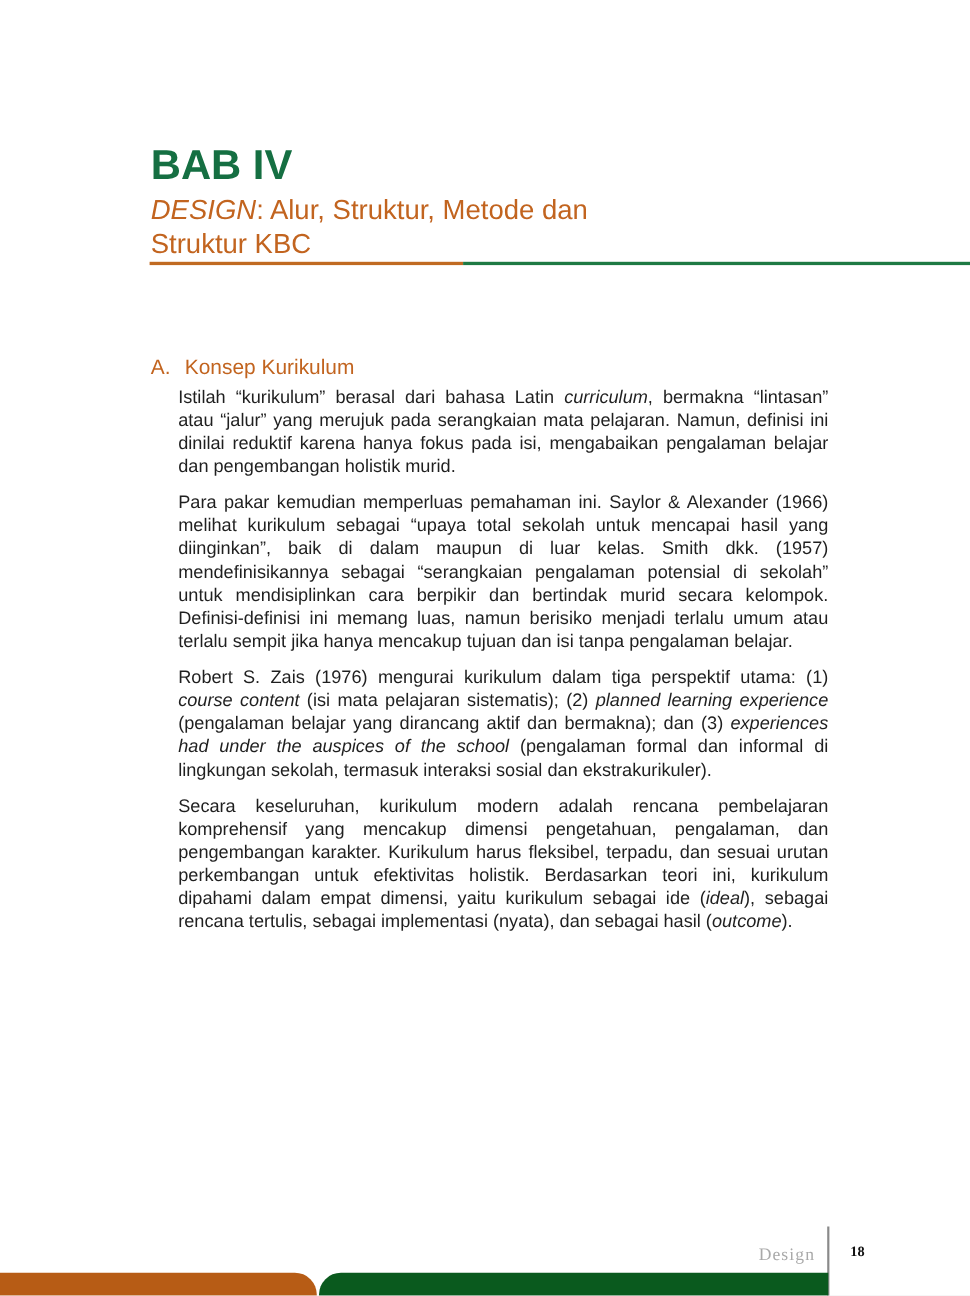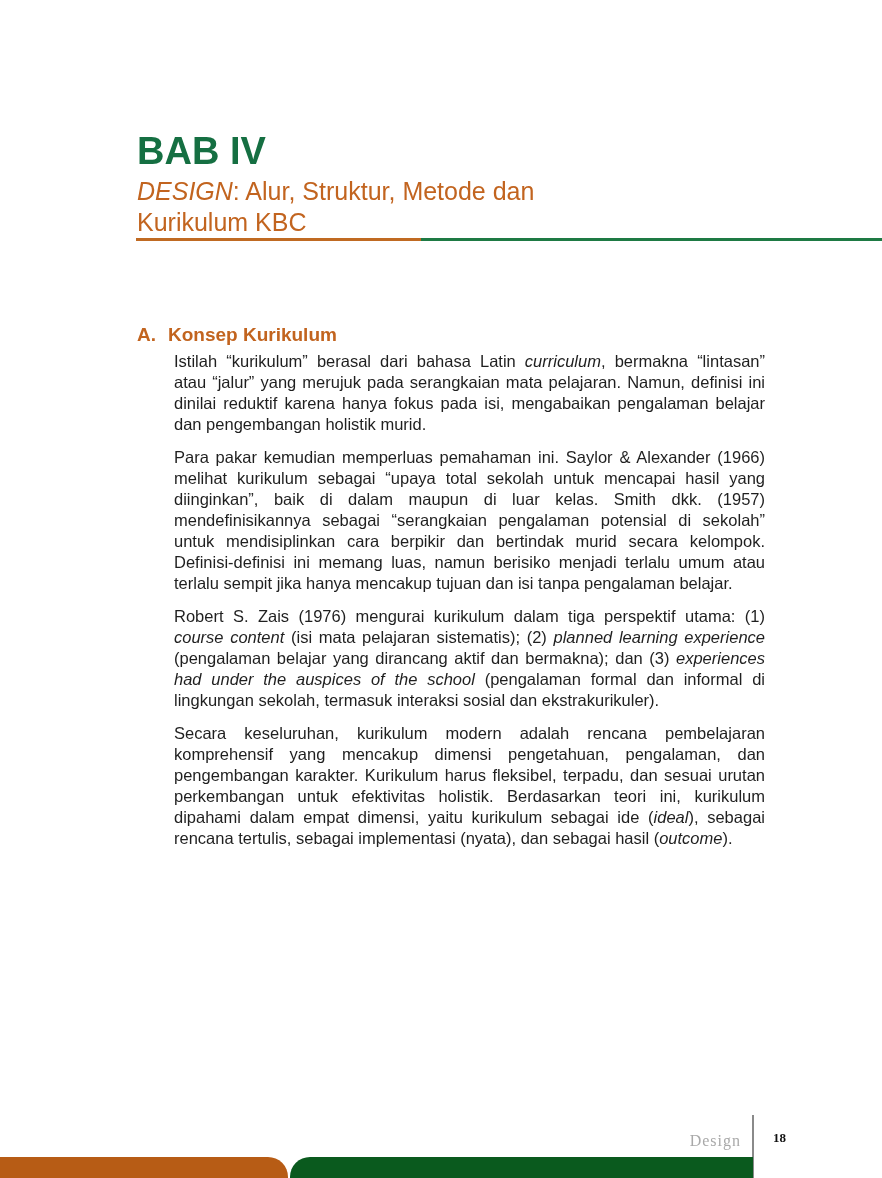--- a/index.html
+++ b/index.html
@@ -37,29 +37,28 @@
   .title-rule{
     position:absolute;left:136px;top:238px;right:0;height:3px;
     display:flex;
   }
   .title-rule .seg-orange{width:285px;background:var(--rule-orange);}
   .title-rule .seg-green{flex:1;background:var(--rule-green);}
   
   .section-heading{
     position:absolute;left:137px;top:324px;
     color:var(--orange-accent);
-    font-size:19px;font-weight:bold;
+    font-size:19px;font-weight:normal;
   }
   .section-heading .letter{display:inline-block;width:31px;}
   .body-text{
     position:absolute;left:162px;top:351px;width:591px;
     color:var(--text-color);
     font-size:16.5px;line-height:21px;
     text-align:justify;
-    margin-left:12px;
   }
   .body-text p{margin:0 0 12px 0;}
   .body-text .it{font-style:italic;}
   
   .footer-rule{
     position:absolute;left:752px;top:1115px;width:2px;height:63px;
     background:var(--line-gray);
   }
   .footer-running-title{
     position:absolute;right:141px;top:1132px;
@@ -85,21 +84,21 @@
   }
 </style>
 </head>
 <body>
 
 <div class="page">
 
   <div class="chapter-block">
     <div class="chapter-label">BAB IV</div>
     <div class="chapter-subtitle" id="subtitle-line1"><span class="it">DESIGN</span><span>: Alur, Struktur, Metode dan</span></div>
-    <div class="chapter-subtitle">Kurikulum KBC</div>
+    <div class="chapter-subtitle">Struktur KBC</div>
   </div>
 
   <div class="title-rule">
     <div class="seg-orange"></div>
     <div class="seg-green"></div>
   </div>
 
   <div class="section-heading">
     <span class="letter">A.</span><span>Konsep Kurikulum</span>
   </div>

